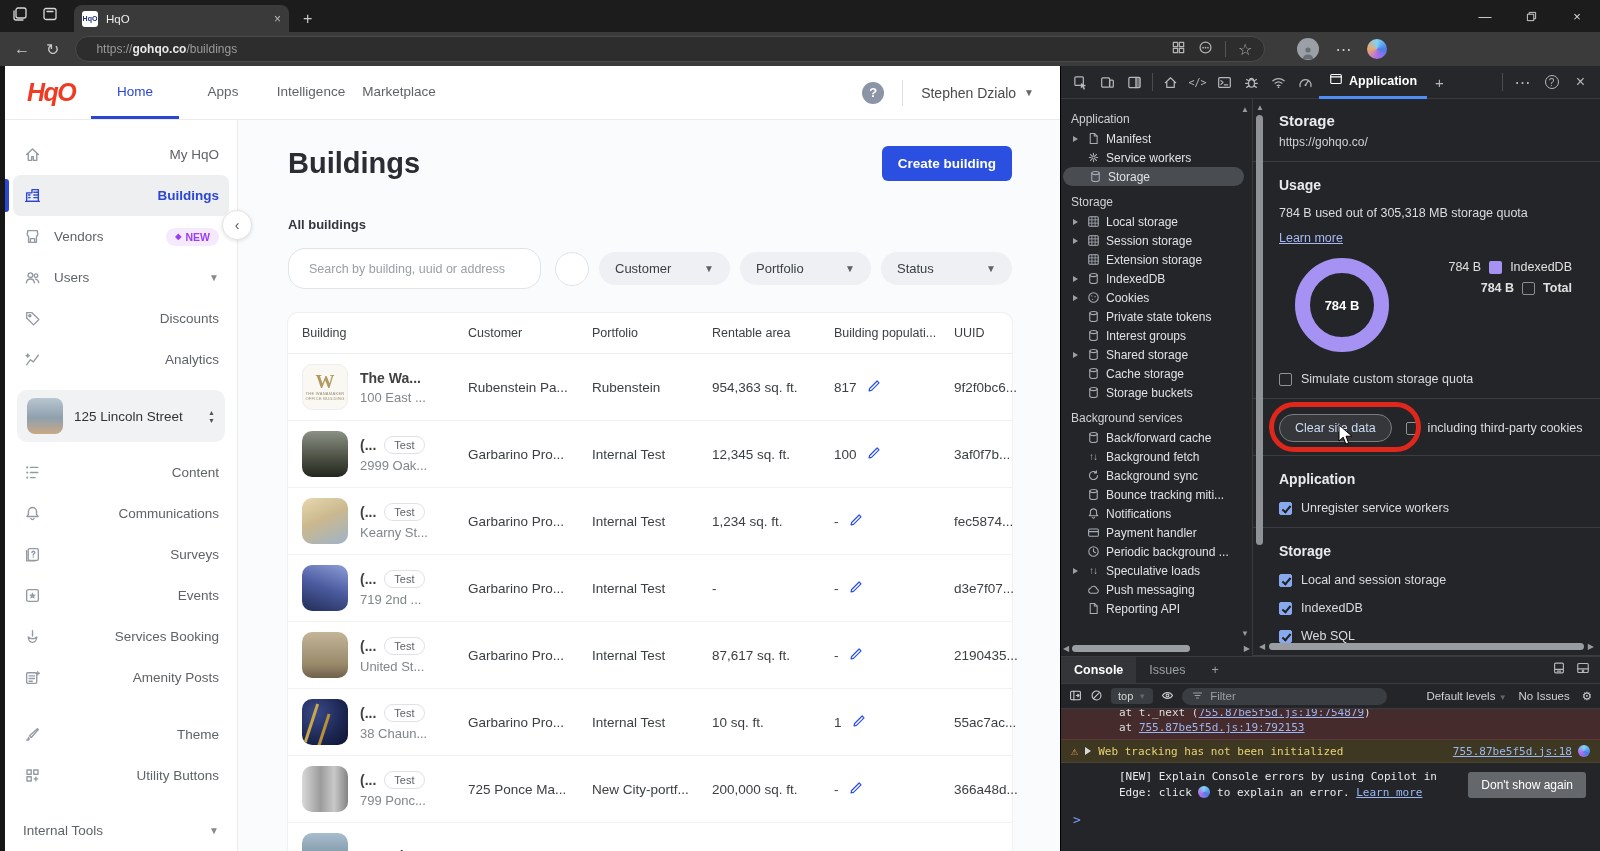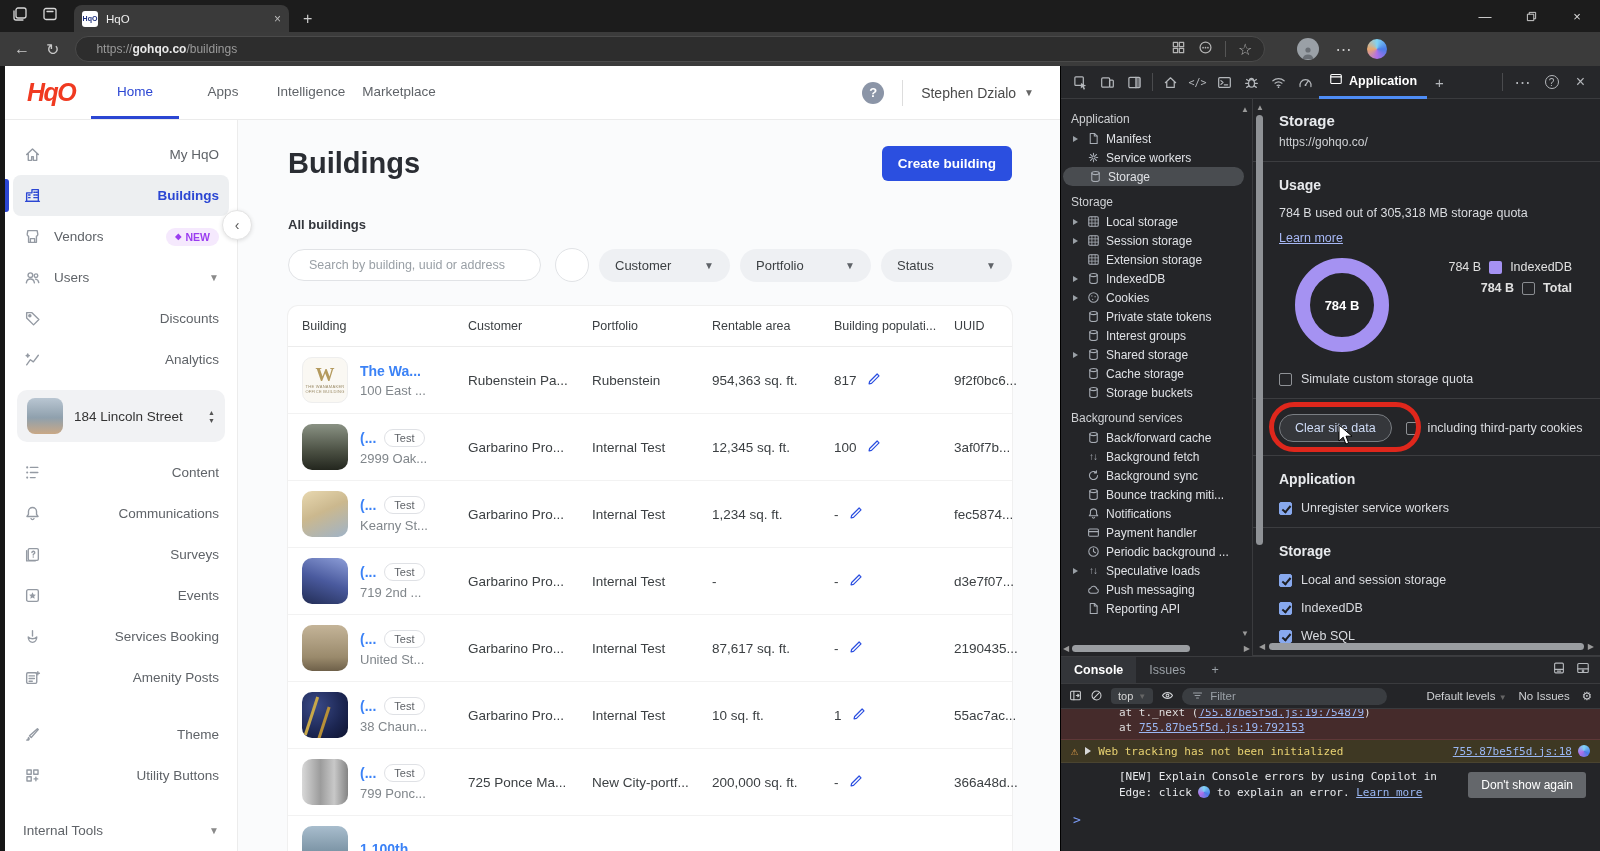--- a/index.html
+++ b/index.html
@@ -70,21 +70,21 @@
   .theme-gap { margin-top:16px; }
   .side-footer { margin-top:auto; }
   .collapse-btn { position:absolute; right:-15px; top:90px; width:30px; height:30px; background:#fff; border:1px solid #e4e4e4; border-radius:50%; box-shadow:0 1px 4px rgba(0,0,0,.12); display:flex; align-items:center; justify-content:center; color:#555; font-size:14px; z-index:30; }
 
   .main { flex:1; background:#fafbfc; padding:26px 48px 0 50px; position:relative; overflow:hidden; }
   .title-row { display:flex; align-items:center; }
   .page-title { font-size:29px; font-weight:bold; color:#2a2d33; }
   .create-btn { margin-left:auto; background:#2b4fe0; color:#fff; font-size:13.5px; font-weight:bold; padding:10px 16px; border-radius:6px; border:none; }
   .section-label { margin-top:36px; font-size:13px; font-weight:bold; color:#33363c; }
   .controls-row { margin-top:16px; display:flex; align-items:center; }
-  .search-box { width:253px; height:32px; background:#fff; border:1px solid #e1e3e6; border-radius:17px; display:flex; align-items:center; padding:0 12px; gap:8px; }
+  .search-box { width:253px; height:41px; background:#fff; border:1px solid #e1e3e6; border-radius:17px; display:flex; align-items:center; padding:0 12px; gap:8px; }
   .search-box input { border:none; outline:none; flex:1; font-size:12.5px; color:#333; background:transparent; font-family:"Liberation Sans",sans-serif; }
   .search-box input::placeholder { color:#9aa0a6; }
   .pin-btn { width:34px; height:34px; margin-left:14px; background:#fff; border:1px solid #e1e3e6; border-radius:17px; display:flex; align-items:center; justify-content:center; }
   .filters { margin-left:auto; display:flex; gap:10px; }
   .filter-pill { width:131px; height:33px; background:#eef0f3; border-radius:17px; display:flex; align-items:center; justify-content:space-between; padding:0 16px; font-size:13px; color:#3c4043; }
   .filter-pill .caret { color:#5f6368; }
 
   .table-card { margin-top:24px; background:#fff; border-radius:10px 10px 0 0; box-shadow:0 0 0 1px #f0f0f0; }
   .t-head, .t-row { display:grid; grid-template-columns:166px 124px 120px 122px 120px 1fr; align-items:center; padding:0 14px; }
   .t-head { height:41px; border-bottom:1px solid #ececec; font-size:12.5px; color:#3c4043; }
@@ -97,21 +97,21 @@
   .t-brick { background:linear-gradient(180deg,#8a9284 0%,#4a4f42 60%,#23261e 100%); }
   .t-tower { background:linear-gradient(155deg,#e8d8b0 0%,#cbb88e 45%,#9fb3c8 100%); }
   .t-glass { background:linear-gradient(200deg,#8d9ed8 0%,#4a5a9e 50%,#222d55 100%); }
   .t-stone { background:linear-gradient(180deg,#c4b498 0%,#9a8a6c 70%,#6e6049 100%); }
   .t-night { background:radial-gradient(circle at 30% 30%,#3a4a88 0%,#1c2652 60%,#0e1330 100%); position:relative; }
   .t-night::after { content:""; position:absolute; left:8px; top:4px; width:3px; height:40px; background:#c8a84a; transform:rotate(18deg); box-shadow:14px 6px 0 #b89038; }
   .t-metal { background:linear-gradient(90deg,#d8d8d8 0%,#9c9c9c 40%,#c8c8c8 70%,#848484 100%); }
   .t-city { background:linear-gradient(180deg,#a8bdcd 0%,#7d95a6 55%,#5d7484 100%); }
   .b-text { display:flex; flex-direction:column; gap:4px; min-width:0; }
   .b-name-row { display:flex; align-items:center; gap:8px; }
-  .b-name { color:#3b82f6; font-weight:bold; font-size:14px; white-space:nowrap; }
+  .b-name { color:#404040; font-weight:bold; font-size:14px; white-space:nowrap; }
   .test-chip { border:1px solid #dfe1e5; border-radius:12px; padding:2px 9px; font-size:11px; color:#5f6368; background:#fff; }
   .b-addr { color:#80868b; font-size:13px; white-space:nowrap; }
   .pop-cell { display:flex; align-items:center; gap:10px; }
   .pencil svg { width:15px; height:15px; }
 
   
   .devtools { width:540px; background:#242528; color:#d6d6d6; display:flex; flex-direction:column; border-left:1px solid #000; flex-shrink:0; }
   .dt-toolbar { height:33px; background:#26272a; border-bottom:1px solid #3a3b3e; display:flex; align-items:center; padding:0 6px; flex-shrink:0; }
   .dt-ico { width:27px; height:26px; display:flex; align-items:center; justify-content:center; color:#b4b7bb; position:relative; }
   .dt-ico svg { width:15px; height:15px; }
@@ -369,21 +369,21 @@
                     <path d="M2.5 13 6 8.2l2.8 2L13.5 4"></path>
                     <path d="M3.5 2.8l.4 1.1 1.1.4-1.1.4-.4 1.1-.4-1.1-1.1-.4 1.1-.4Z" fill="currentColor"></path>
                   </svg>
                 </span>
     <span class="s-label">Analytics</span>
 
   </div>
             </div>
           <div class="selector">
             <span class="sel-img"></span>
-            <span class="sel-label">184 Lincoln Street</span>
+            <span class="sel-label">125 Lincoln Street</span>
             <span class="sel-steppers">
                 <span>▲</span>
                 <span>▼</span>
               </span>
           </div>
           <div id="side-building">
               <div class="side-item">
     <span class="s-icon">
                   <svg viewBox="0 0 16 16" fill="none" stroke="currentColor" stroke-width="1.3" stroke-linecap="round" stroke-linejoin="round">
                     <path d="M3 3.2h.01M3 8h.01M3 12.8h.01" stroke-width="2"></path>

